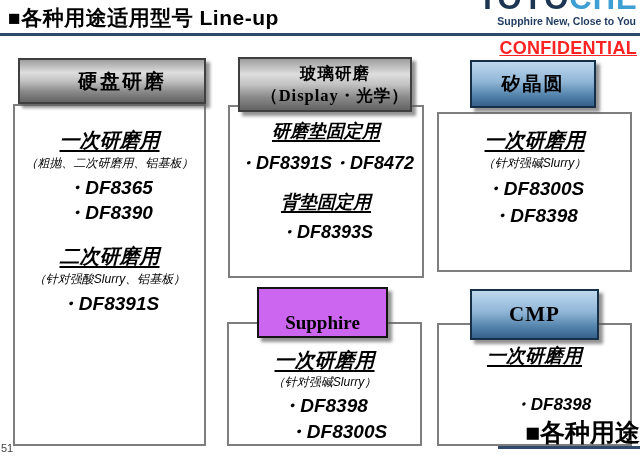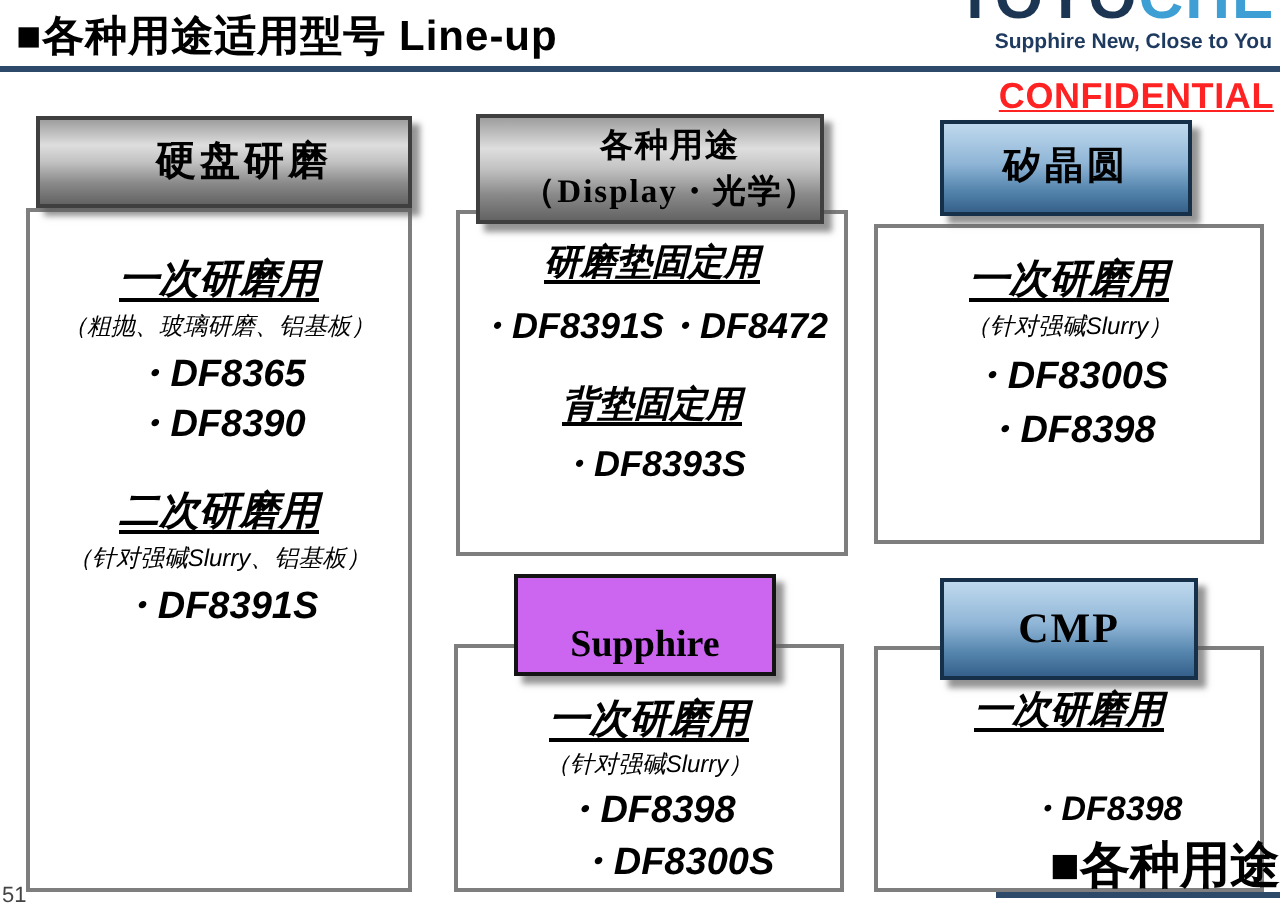--- a/index.html
+++ b/index.html
@@ -90,33 +90,33 @@
   <div class="logo-tagline">Supphire New, Close to You</div>
 
   <div class="confidential">CONFIDENTIAL</div>
 
   <div class="header-box header-gray" style="left:18px; top:58px; width:188px; height:46px; font-size:20px; letter-spacing:2px;">
     <div class="hline">硬盘研磨</div>
   </div>
   <div class="body-box" style="left:13px; top:104px; width:193px; height:342px; padding-top:22px;">
     <div class="group">
       <div class="group-title" style="font-size:20px;">一次研磨用</div>
-      <div class="group-note" style="margin-top:4px;">（粗抛、玻璃研磨、铝基板）</div>
+      <div class="group-note" style="margin-top:4px;">（粗抛、二次研磨用、铝基板）</div>
       <div class="product" style="font-size:19px; margin-top:4px;">・DF8365</div>
       <div class="product" style="font-size:19px; margin-top:2px;">・DF8390</div>
     </div>
     <div class="group" style="margin-top:19px;">
       <div class="group-title" style="font-size:20px;">二次研磨用</div>
-      <div class="group-note" style="margin-top:4px;">（针对强碱Slurry、铝基板）</div>
+      <div class="group-note" style="margin-top:4px;">（针对强酸Slurry、铝基板）</div>
       <div class="product" style="font-size:19px; margin-top:4px;">・DF8391S</div>
     </div>
   </div>
 
   <div class="header-box header-gray" style="left:238px; top:57px; width:174px; height:55px; font-size:16.5px; letter-spacing:1px;">
-    <div class="hline">各种用途</div>
+    <div class="hline">玻璃研磨</div>
     <div class="hline serif">（Display・光学）</div>
   </div>
   <div class="body-box" style="left:228px; top:105px; width:196px; height:173px; padding-top:14px;">
     <div class="group">
       <div class="group-title" style="font-size:18px;">研磨垫固定用</div>
       <div class="product" style="font-size:18px; margin-top:9px;">・DF8391S・DF8472</div>
     </div>
     <div class="group" style="margin-top:18px;">
       <div class="group-title" style="font-size:18px;">背垫固定用</div>
       <div class="product" style="font-size:18px; margin-top:7px;">・DF8393S</div>

